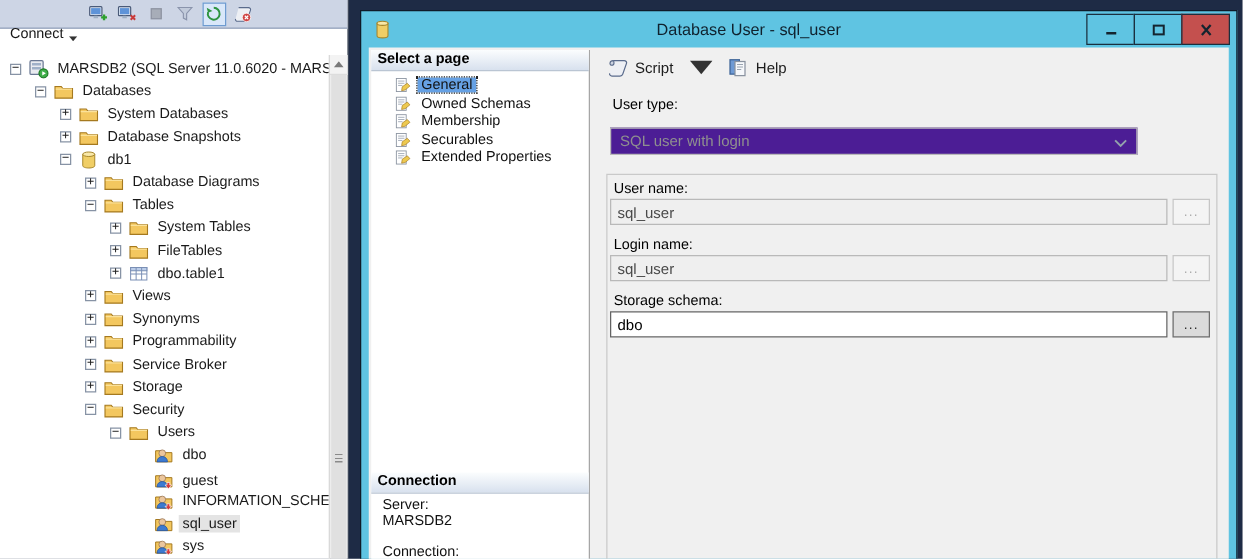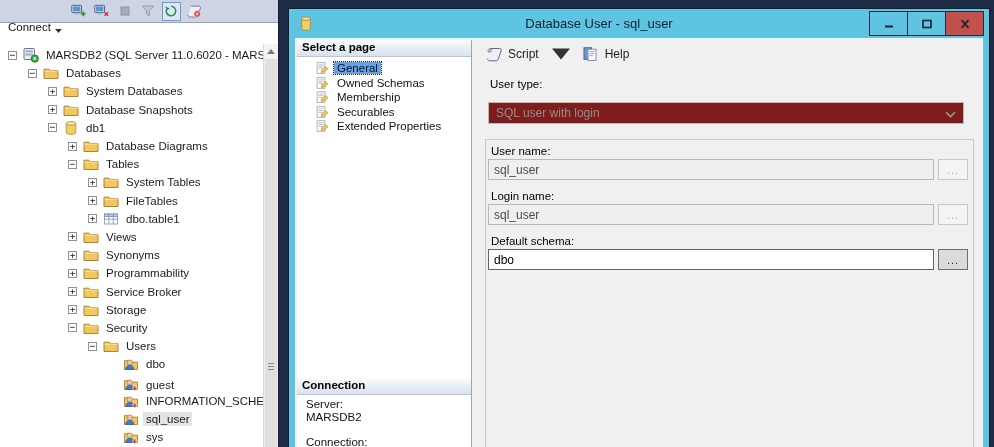--- a/index.html
+++ b/index.html
@@ -67,21 +67,21 @@
   .conn-line{position:absolute;left:9px;font-size:11.5px;color:#111;}
 
   
   .content-pane{position:absolute;left:179px;top:0;right:0;bottom:0;overflow:hidden;}
   .dlg-toolbar{position:absolute;top:5px;left:6px;display:flex;align-items:flex-start;font-size:12px;color:#1d1d1d;}
   .dtb-btn{display:inline-flex;align-items:center;gap:5px;padding:3px 5px;}
   .dtb-btn svg{width:18px;height:16px;}
   .caret{margin-left:8px;margin-right:2px;}
 
   .flabel{position:absolute;font-size:11.5px;color:#000;}
-  .combo{position:absolute;left:14px;top:64px;width:476px;height:22px;box-sizing:border-box;background:#7f1d1d;border:1px solid #B9B9B9;
+  .combo{position:absolute;left:14px;top:64px;width:422px;height:22px;box-sizing:border-box;background:#4c1d95;border:1px solid #B9B9B9;
     font-size:12px;color:#8F8F8F;display:flex;align-items:center;padding:0 7px;}
   .combo-chevron{position:absolute;right:7px;top:8px;}
 
   .groupbox{position:absolute;left:11px;top:101px;width:489px;height:500px;box-sizing:border-box;border:1px solid #C9C9C9;}
   .tbox{position:absolute;left:14px;width:446px;height:21px;box-sizing:border-box;font-size:12px;padding:2px 5px;
     font-family:"Liberation Sans",sans-serif;}
   .tbox.off{background:#EFEFEF;border:1px solid #B9B9B9;color:#4A4A4A;}
   .tbox.on{background:#FFFFFF;border:1px solid #636363;color:#000;}
   .browse{position:absolute;left:464px;width:30px;height:21px;box-sizing:border-box;display:flex;align-items:center;justify-content:center;
     font-size:11px;letter-spacing:1px;}
@@ -511,18 +511,18 @@
       <div class="groupbox"></div>
 
       <span class="flabel" style="left:17px;top:107px">User name:</span>
       <input class="tbox off" style="top: 121px;" readonly="" value="sql_user">
       <span class="browse off" style="top:121px">...</span>
 
       <span class="flabel" style="left:17px;top:152px">Login name:</span>
       <input class="tbox off" style="top: 166px;" readonly="" value="sql_user">
       <span class="browse off" style="top:166px">...</span>
 
-      <span class="flabel" style="left:17px;top:197px">Default schema:</span>
+      <span class="flabel" style="left:17px;top:197px">Storage schema:</span>
       <input class="tbox on" style="top: 211px;" value="dbo">
       <span class="browse on" style="top:211px">...</span>
     </div>
   </div>
 </section>
 
 </body></html>

